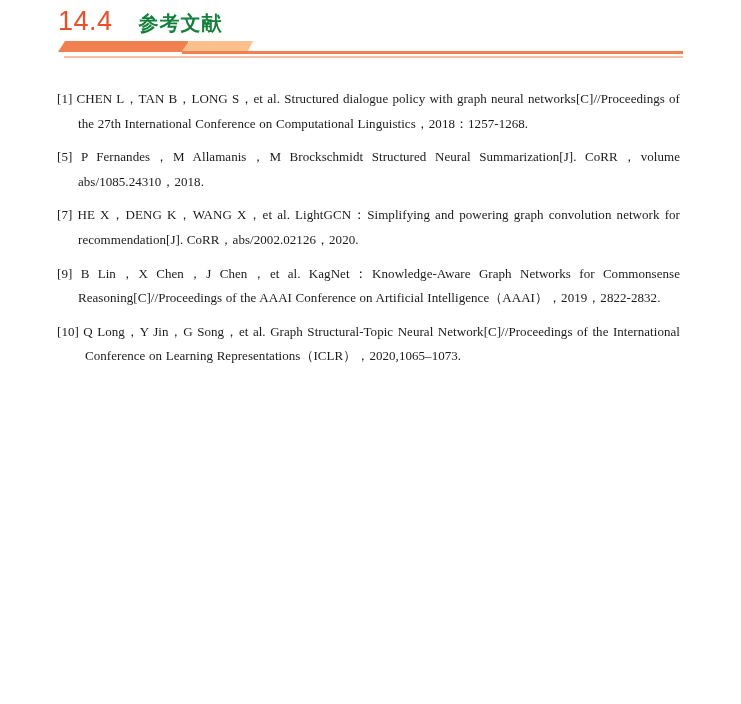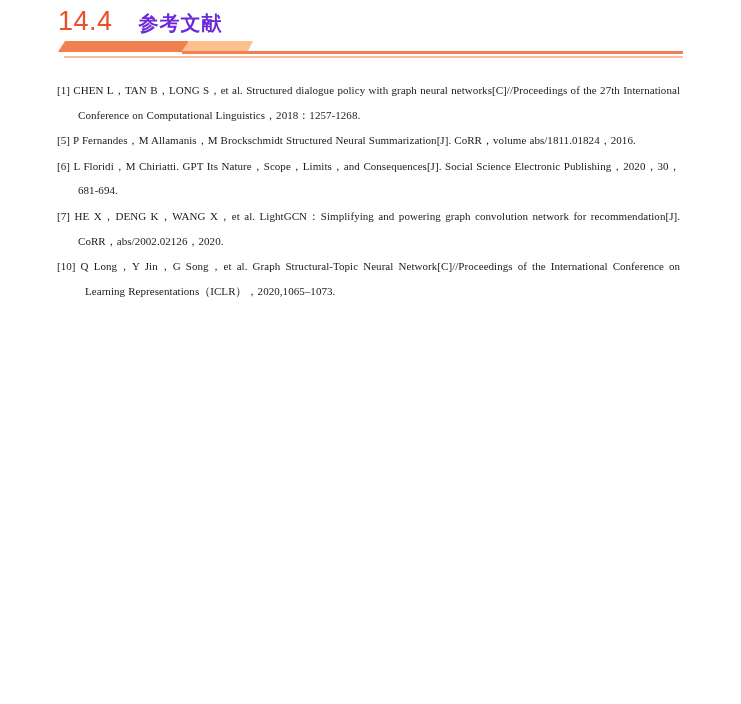--- a/index.html
+++ b/index.html
@@ -37,21 +37,21 @@
     font-weight: 400;
     color: #E8502A;
     letter-spacing: 0.5px;
     line-height: 1;
   }
 
   .section-title {
     font-family: "DejaVu Sans", "Liberation Sans", sans-serif;
     font-size: 20px;
     font-weight: bold;
-    color: #6d28d9;
+    color: #15803d;
     margin-left: 26px;
     letter-spacing: 1px;
     line-height: 1;
   }
 
   
   .ribbon {
     position: absolute;
     left: 0;
     top: 41px;
@@ -96,26 +96,26 @@
   
   .references {
     position: absolute;
     left: 0;
     top: 78px;
     width: 741px;
   }
 
   .ref-item {
     position: relative;
-    margin: 0 0 1px 0;
+    margin: 9px 0 1px 0;
     padding: 0 61px 0 78px;
     text-indent: -21px;
     text-align: justify;
     text-justify: inter-word;
-    font-size: 11px;
+    font-size: 13px;
     line-height: 24.6px;
     letter-spacing: 0.05px;
     word-spacing: 0.3px;
   }
 
   .ref-item.wide-label {
     padding-left: 85px;
     text-indent: -28px;
   }
 
@@ -134,17 +134,17 @@
   <div class="ribbon">
     <div class="ribbon-dark"></div>
     <div class="ribbon-light"></div>
     <div class="ribbon-rule-thick"></div>
     <div class="ribbon-rule-thin"></div>
   </div>
 </div>
 
 <div class="references">
   <p class="ref-item">[1] CHEN L，TAN B，LONG S，et al. Structured dialogue policy with graph neural networks[C]//Proceedings of the 27th International Conference on Computational Linguistics，2018：1257-1268.</p>
-  <p class="ref-item">[5] P Fernandes，M Allamanis，M Brockschmidt Structured Neural Summarization[J]. CoRR，volume abs/1811.01824，2016.</p>
-  <p class="ref-item">[6] L Floridi，M Chiriatti. GPT Its Nature，Scope，Limits，and Consequences[J]. Social Science Electronic Publishing，2020，30，681-694.</p>
+  <p class="ref-item">[5] P Fernandes，M Allamanis，M Brockschmidt Structured Neural Summarization[J]. CoRR，volume abs/1085.24310，2018.</p>
   <p class="ref-item">[7] HE X，DENG K，WANG X，et al. LightGCN：Simplifying and powering graph convolution network for recommendation[J]. CoRR，abs/2002.02126，2020.</p>
+  <p class="ref-item">[9] B Lin，X Chen，J Chen，et al. KagNet：Knowledge-Aware Graph Networks for Commonsense Reasoning[C]//Proceedings of the AAAI Conference on Artificial Intelligence（AAAI），2019，2822-2832.</p>
   <p class="ref-item wide-label">[10] Q Long，Y Jin，G Song，et al. Graph Structural-Topic Neural Network[C]//Proceedings of the International Conference on Learning Representations（ICLR），2020,1065–1073.</p>
 </div>
 
 </body></html>

